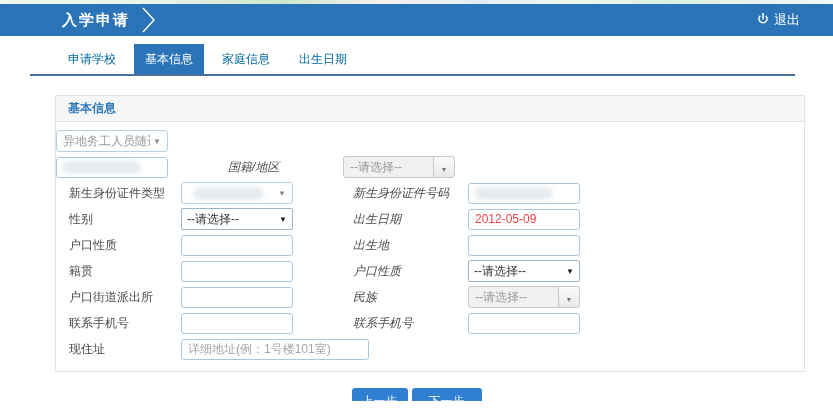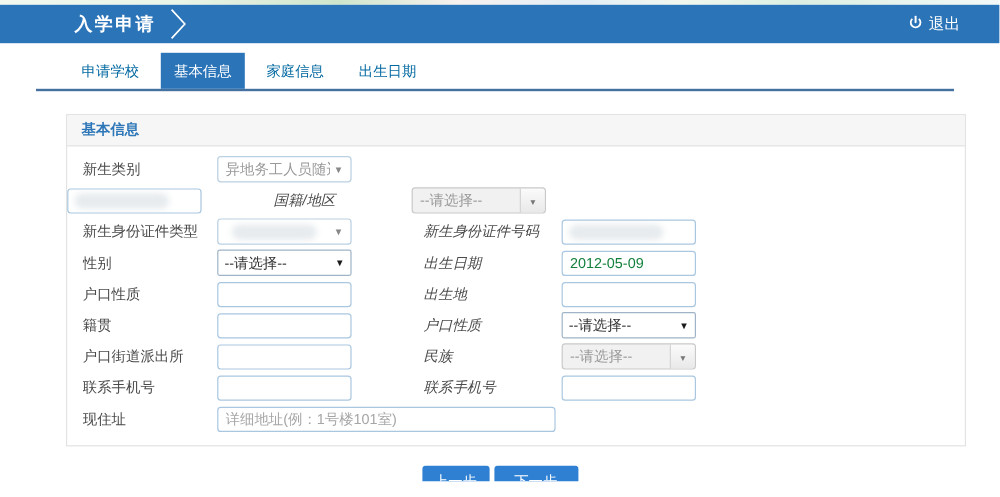--- a/index.html
+++ b/index.html
@@ -34,22 +34,22 @@
   .form { padding:6px 0 9px; }
   .frow { display:flex; align-items:center; height:26px; }
   .flabel { font-size:12px; color:#4a4a4a; width:112px; margin-left:13px; flex:none;
     white-space:nowrap; overflow:hidden; }
   .flabel.right { width:115px; margin-left:60px;font-style:italic; }
 
   
   .tinput { width:112px; height:21px; border:1px solid #a9c7e0; border-radius:3px;
     font-size:12px; padding:0 6px; color:#333; background:#fff; outline:none; flex:none; }
   .tinput::placeholder { color:#a6a6a6; }
-  .tinput.wide { width:282px; }
-  .tinput.gray-val { color:#15803d; }
+  .tinput.wide { width:188px; }
+  .tinput.gray-val { color:#ef4444; }
 
   
   .tinput-box { width:112px; height:21px; border:1px solid #a9c7e0; border-radius:3px;
     background:#fff; display:flex; align-items:center; flex:none; overflow:hidden; }
   .smudge { width:72%; height:13px; margin-left:5px; background:#e7ebee; border-radius:7px;
     filter:blur(2.5px); }
 
   
   .fselect { width:112px; height:22px; border:1px solid #b9cfe2; border-radius:3px;
     background:#fff; display:flex; align-items:center; justify-content:space-between;
@@ -111,21 +111,20 @@
     <div class="tab active">基本信息</div>
     <div class="tab">家庭信息</div>
     <div class="tab">出生日期</div>
   </div>
 
   <div class="panel">
     <div class="panel-header">基本信息</div>
     <div class="form">
 
       <div class="frow">
-        <div class="flabel">新生类别</div>
         <div class="fselect">
           <span class="val">异地务工人员随迁</span>
           <span class="arw">▼</span>
         </div>
       </div>
 
       <div class="frow">
         <div class="tinput-box">
           <div class="smudge"></div>
         </div>

